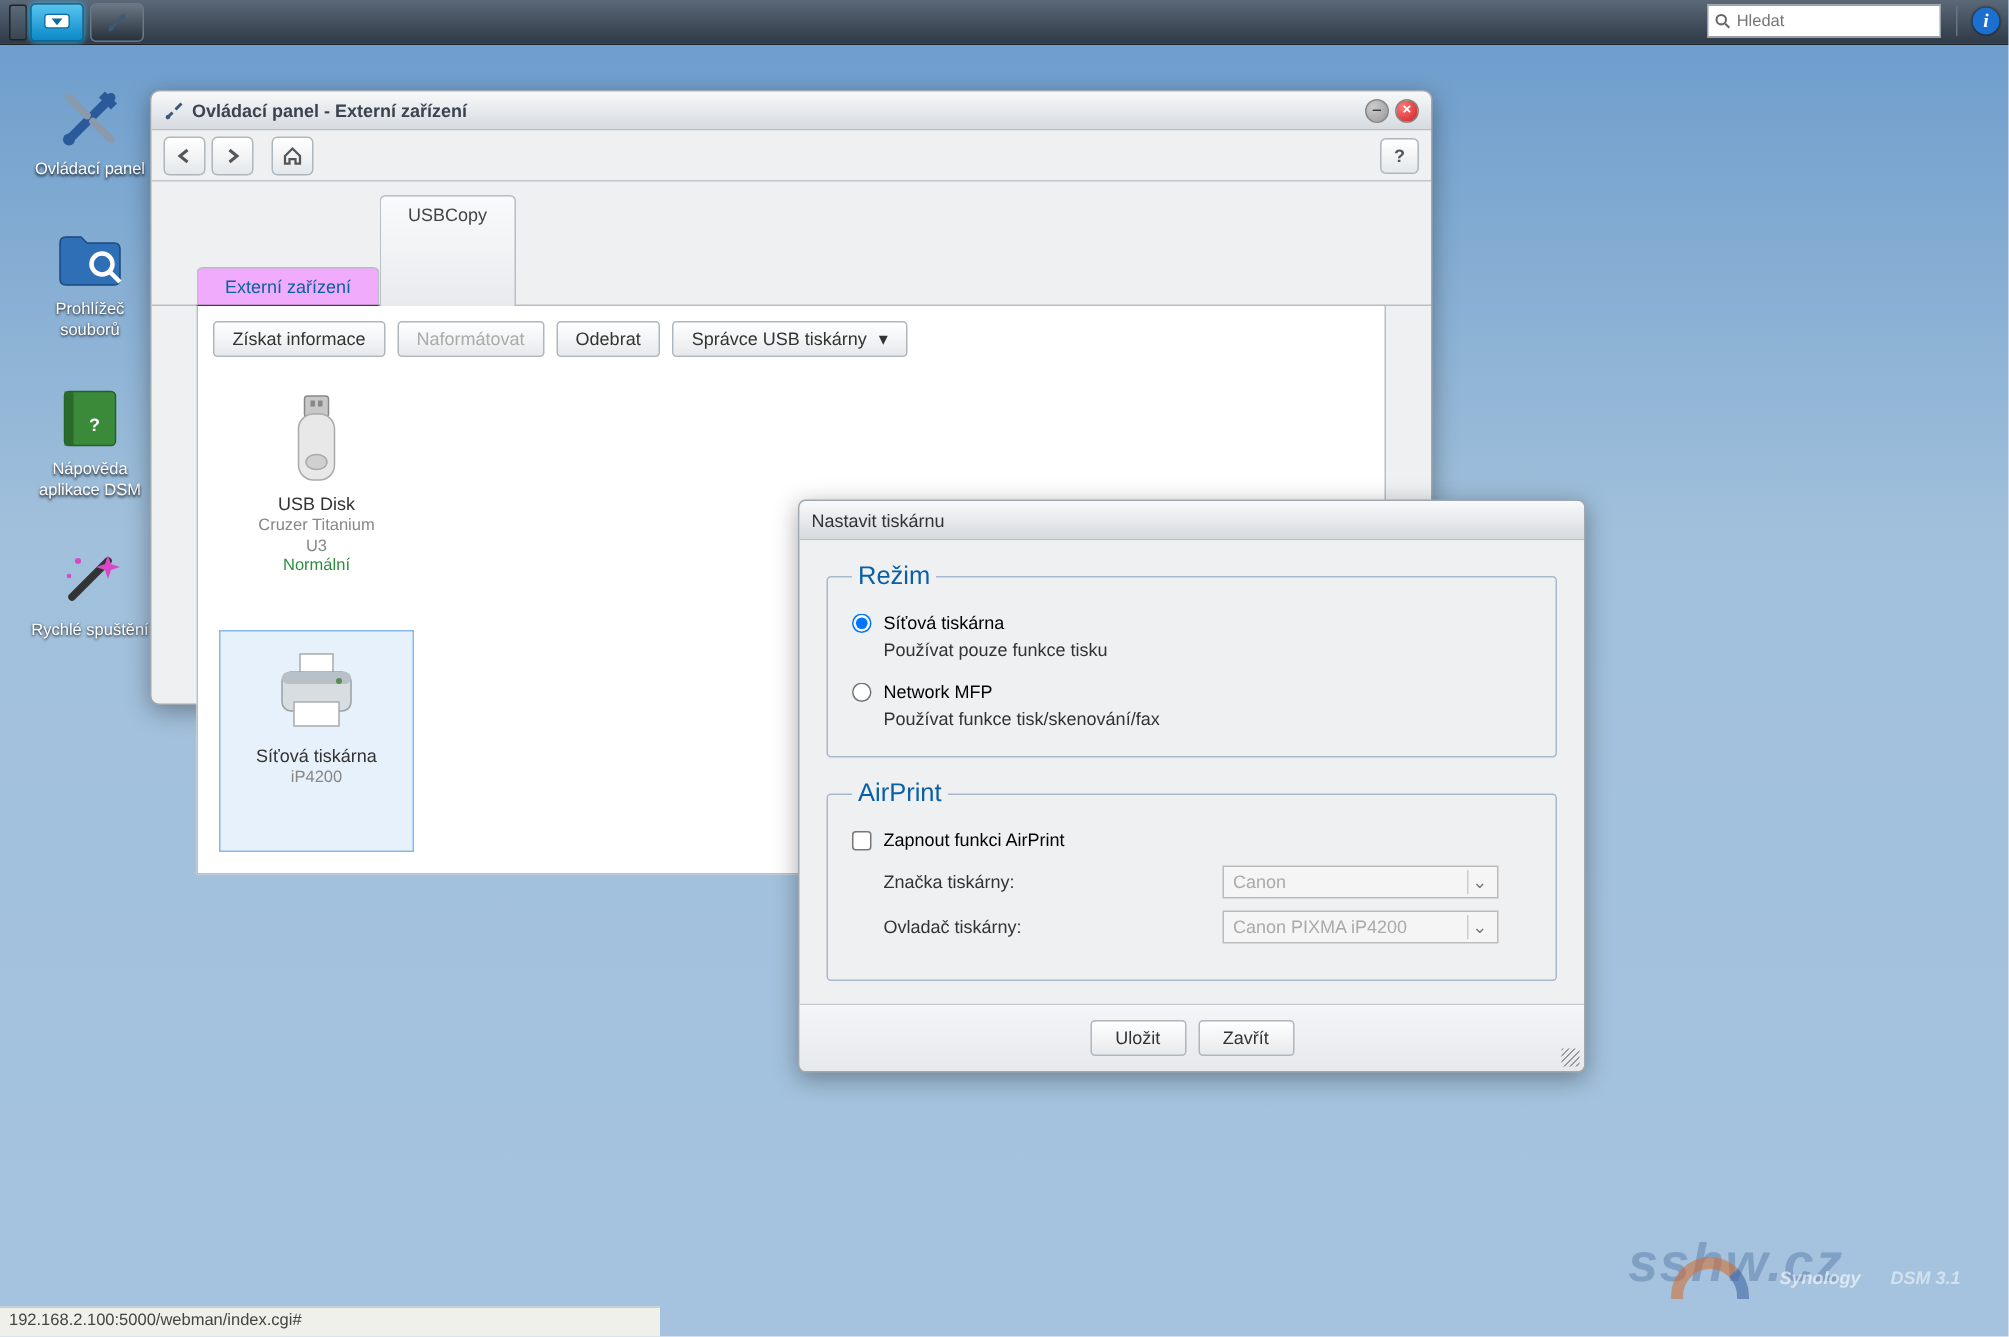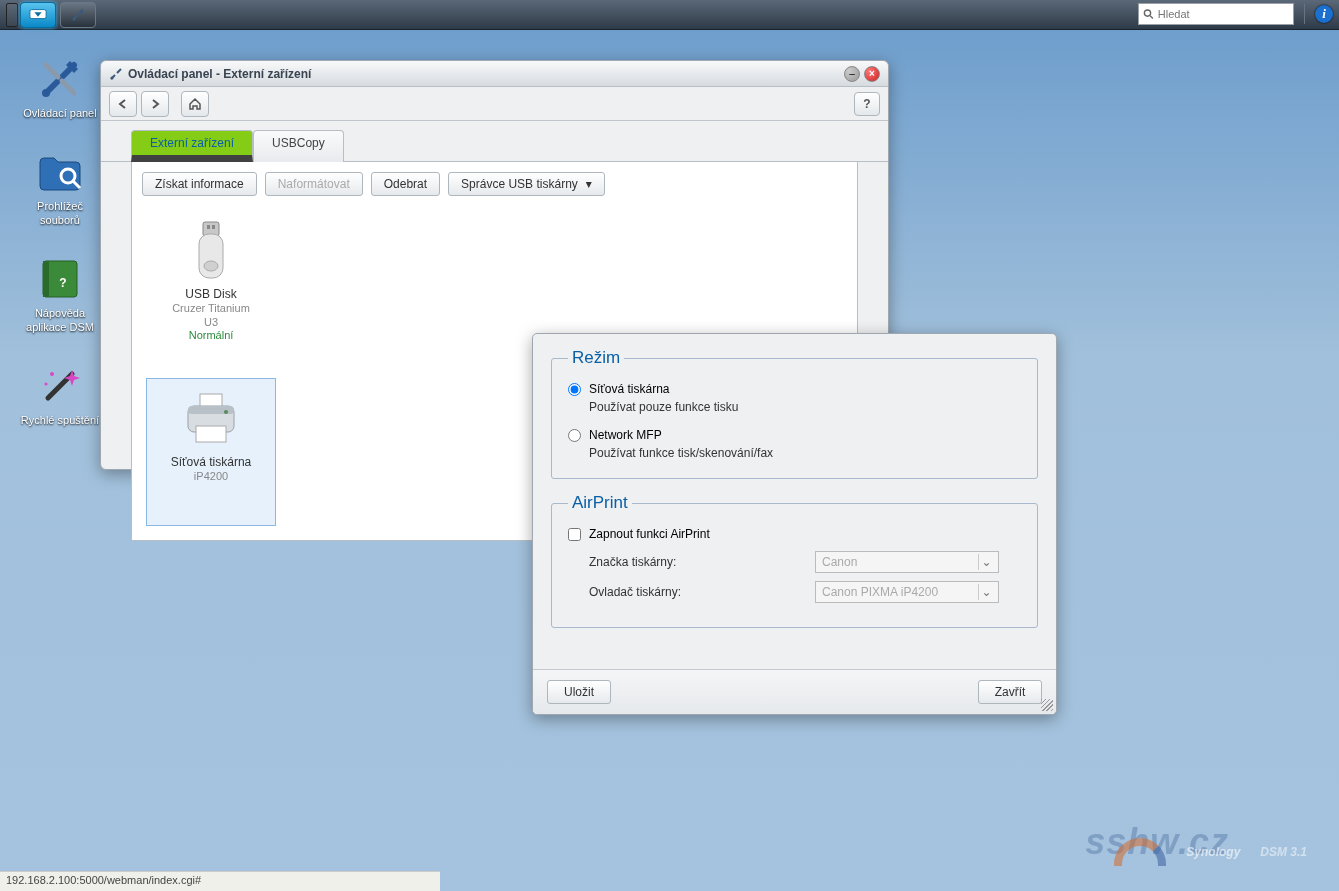--- a/index.html
+++ b/index.html
@@ -18,35 +18,35 @@
 .info-icon { width: 18px; height: 18px; background: #1b6fce; border-radius: 50%; color: #fff; font-weight: bold; text-align: center; line-height: 18px; font-size: 13px; font-family: Georgia, serif; font-style: italic; box-shadow: 0 0 2px #000; }
 
 
 .desktop-icons { position: absolute; left: 20px; top: 55px; width: 80px; }
 .di { text-align: center; color: #fff; margin-bottom: 28px; cursor: pointer; }
 .di .ico { width: 48px; height: 48px; margin: 0 auto 3px; display:flex; align-items:center; justify-content:center; }
 .di .lbl { font-size: 11px; text-shadow: 0 1px 2px #000; line-height: 14px; }
 
 
 .window { position: absolute; border: 1px solid #9fa8b0; border-radius: 6px; background: #eef0f2; box-shadow: 0 4px 16px rgba(0,0,0,.35); }
-.win-main { left: 100px; top: 60px; width: 789px; height: 410px; }
+.win-main { left: 100px; top: 60px; width: 855px; height: 410px; }
 .titlebar { height: 26px; background: linear-gradient(#f8f9fa,#d6dbe0); border-bottom: 1px solid #b8bec5; border-radius: 6px 6px 0 0; display: flex; align-items: center; padding: 0 8px; }
 .titlebar .t-icon { width:14px; height:14px; margin-right:5px; }
 .titlebar .title { flex: 1; color: #3a4450; font-weight: bold; font-size: 12px; }
 .title-btn { width: 16px; height: 16px; border-radius: 50%; margin-left: 4px; border: 1px solid #888; display: inline-flex; align-items:center; justify-content:center; font-size:10px; }
 .title-btn.min { background: radial-gradient(circle at 30% 30%, #ccc, #999); }
 .title-btn.close { background: radial-gradient(circle at 30% 30%, #f77, #c22); color:#fff; font-weight:bold; }
 
 .toolbar-nav { height: 34px; display: flex; align-items: center; padding: 0 8px; gap: 4px; border-bottom: 1px solid #c0c6cc; }
 .nav-btn { width: 28px; height: 26px; border: 1px solid #aeb6be; border-radius: 4px; background: linear-gradient(#fff,#e4e8eb); display:flex; align-items:center; justify-content:center; color:#555; }
 .help-btn { margin-left: auto; width: 26px; height: 24px; border: 1px solid #aeb6be; border-radius: 4px; background: linear-gradient(#fff,#e4e8eb); text-align:center; line-height:22px; color:#555; font-weight:bold; }
 
 .tabs { display: flex; padding: 8px 30px 0; gap: 0; border-bottom: 1px solid #b8bec5; }
 .tab { padding: 5px 18px; border: 1px solid #b8bec5; border-bottom: none; border-radius: 4px 4px 0 0; background: linear-gradient(#f9fafb,#e8ebee); color: #444; cursor:pointer; position: relative; top: 1px; }
-.tab.active { background: #84cc16; color: #0a5fa5; border-bottom: 7px solid #404040; z-index: 2; }
+.tab.active { background: #f0abfc; color: #0a5fa5; border-bottom: 1px solid #404040; z-index: 2; margin-top: 48px; }
 
 .panel-body { margin: 0 30px 16px; border: 1px solid #b8bec5; border-top: none; background: #fff; padding: 10px; }
 .action-bar { display: flex; gap: 8px; margin-bottom: 10px; }
 .btn { height: 24px; padding: 0 12px; border: 1px solid #aeb6be; border-radius: 3px; background: linear-gradient(#fff,#e6e9ec); color: #333; display:inline-flex; align-items:center; gap:4px; cursor:pointer; }
 .btn.disabled { color: #aaa; }
 .btn .caret { margin-left: 4px; }
 
 .devices { display: flex; gap: 20px; padding: 4px; flex-direction: column; }
 .device { width: 130px; height: 148px; text-align: center; padding: 6px 4px; cursor:pointer; border: 1px solid transparent; }
 .device.selected { border: 1px solid #8ab8e6; background: #e6f1fb; }
@@ -63,21 +63,21 @@
 legend { color: #0a5fa5; padding: 0 4px; font-size: 17px; }
 .radio-row { display: flex; align-items: center; gap: 8px; margin-bottom: 4px; }
 .radio-row input[type=radio] { width:13px; height:13px; }
 .desc { margin-left: 21px; color: #333; margin-bottom: 14px; }
 .chk-row { display:flex; align-items:center; gap:8px; margin-bottom: 10px; }
 .chk-row input[type=checkbox] { width:13px; height:13px; }
 .form-row { display:flex; align-items:center; margin-bottom: 8px; margin-left: 21px; }
 .form-row label { width: 226px; color: #333; }
 .select-dis { width: 184px; height: 22px; border: 1px solid #bbb; background: #f5f5f5; color: #aaa; display:flex; align-items:center; justify-content:space-between; padding: 0 4px 0 6px; }
 .select-dis .arrow { width:16px; height:16px; border-left:1px solid #ccc; text-align:center; line-height:16px; color:#777; }
-.dialog-footer { border-top: 1px solid #c4cad0; padding: 10px 14px; display:flex; justify-content:space-between; gap:8px; background: linear-gradient(#f4f5f7,#e6e9ec); border-radius: 0 0 5px 5px; position:absolute; bottom:0; left:0; right:0; }
+.dialog-footer { border-top: 1px solid #c4cad0; padding: 10px 14px; display:flex; justify-content:center; gap:8px; background: linear-gradient(#f4f5f7,#e6e9ec); border-radius: 0 0 5px 5px; position:absolute; bottom:0; left:0; right:0; }
 .resize-grip { position:absolute; right:3px; bottom:3px; width:12px; height:12px; background: repeating-linear-gradient(135deg,#999 0,#999 1px,transparent 1px,transparent 3px); }
 
 
 .brand { position: absolute; right: 32px; bottom: 25px; color: rgba(255,255,255,.6); font-size: 22px; font-style: italic; font-weight: bold; display:flex; align-items:center; gap:20px; }
 .brand .gauge { width: 52px; height: 28px; border-top: 8px solid #d56b2c; border-left: 8px solid #d56b2c; border-right: 8px solid #3a5fa0; border-radius: 52px 52px 0 0; border-bottom: none; opacity:.55; }
 .brand-over { position:absolute; right:110px; bottom:28px; color:#3d5f95; opacity:.35; font-size:36px; font-weight:bold; font-style:italic; letter-spacing:1px; }
 
 .statusbar { position: absolute; left: 0; bottom: 0; height: 20px; width: 440px; background: #f0f0ea; border-top: 1px solid #ccc; color: #444; padding: 2px 6px; font-size: 11px; }
 </style>
 </head>
@@ -228,20 +228,23 @@
             </svg>
           </div>
         <div class="name">Síťová tiskárna</div>
         <div class="sub">iP4200</div>
       </div>
     </div>
   </div>
 </div>
 
 <div class="window dialog">
+  <div class="titlebar">
+    <div class="title" style="font-weight:normal;color:#333">Nastavit tiskárnu</div>
+  </div>
   <div class="dialog-body">
     <fieldset>
       <legend>Režim</legend>
       <div class="radio-row">
         <input type="radio" checked="" style="">
         <span>Síťová tiskárna</span>
       </div>
       <div class="desc">Používat pouze funkce tisku</div>
       <div class="radio-row">
         <input type="radio" style="">

